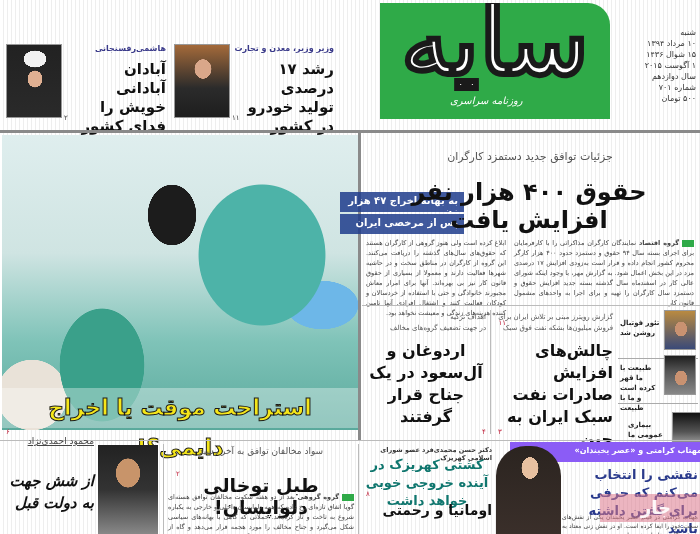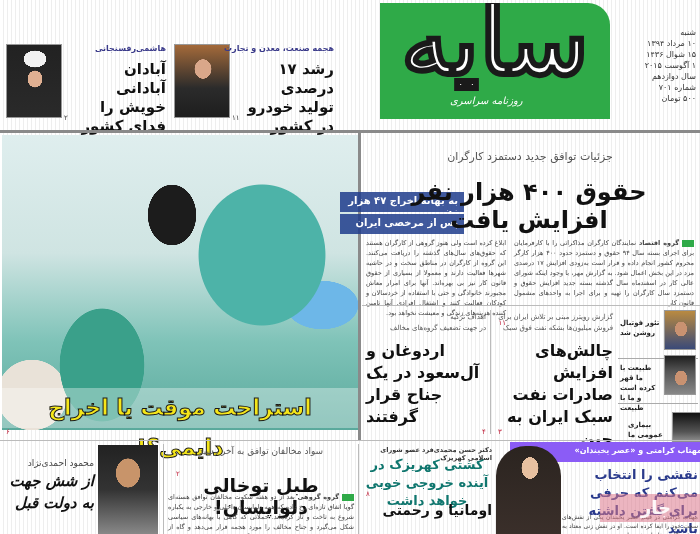--- a/index.html
+++ b/index.html
@@ -79,33 +79,33 @@
   .lead-title { left: 366px; top: 178px; width: 326px; text-align: center; font-size: 24px; font-weight: bold; color: #111; }
   .body-text { font-size: 6.5px; line-height: 10px; color: #444; text-align: justify; }
   .lead-col1 { left: 514px; top: 238px; width: 180px; }
   .lead-col2 { left: 366px; top: 238px; width: 140px; }
   .author-badge { display: inline-block; background: #2faa48; width: 12px; height: 7px; margin-left: 3px; vertical-align: middle; }
 
   .hr-thin { height: 1px; background: #bbb; }
 
   
   .turk-kicker { left: 366px; top: 312px; width: 120px; text-align: right; font-size: 7px; color: #555; line-height: 11px; }
-  .turk-title { left: 366px; top: 340px; width: 120px; text-align: left; font-size: 16px; font-weight: bold; line-height: 22px; color: #111; }
+  .turk-title { left: 366px; top: 340px; width: 120px; text-align: center; font-size: 16px; font-weight: bold; line-height: 22px; color: #111; }
   .oil-kicker { left: 495px; top: 312px; width: 118px; text-align: right; font-size: 7px; color: #555; line-height: 11px; }
   .oil-title { left: 495px; top: 340px; width: 118px; text-align: right; font-size: 16px; font-weight: bold; line-height: 22px; color: #111; }
 
   .side-item { left: 618px; width: 80px; height: 55px; }
   .side-item .thumb { position: absolute; right: 2px; top: 0; width: 32px; height: 40px; border: 1px solid #999; }
   .side-item .label { position: absolute; right: 38px; top: 8px; width: 40px; font-size: 7px; line-height: 10px; font-weight: bold; color: #222; text-align: left; }
   .side-item .rule { position: absolute; left: 0; right: 0; bottom: 6px; height: 1px; background: #aaa; }
 
   
   .hr-bottom { left: 0; top: 440px; width: 700px; height: 1px; background: #bbb; }
   .ahmadi-photo { left: 98px; top: 445px; width: 60px; height: 89px; background: radial-gradient(ellipse 20px 24px at 30px 28px, #c8946a 60%, transparent 61%), linear-gradient(180deg, #222 0%, #333 50%, #888 100%); }
-  .ahmadi-kicker { left: 2px; top: 458px; width: 92px; text-align: right; font-size: 9px; color: #444; }
+  .ahmadi-kicker { left: 2px; top: 436px; width: 92px; text-align: right; font-size: 9px; color: #444; text-decoration: underline; }
   .ahmadi-title { left: 2px; top: 470px; width: 92px; text-align: right; font-size: 15px; font-weight: bold; font-style: italic; line-height: 22px; color: #111; }
 
   .tabl-kicker { left: 168px; top: 446px; width: 186px; text-align: center; font-size: 9px; color: #555; }
   .tabl-title { left: 168px; top: 462px; width: 186px; text-align: center; font-size: 19px; font-weight: bold; color: #111; margin-top: 12px; }
   .tabl-body { left: 168px; top: 492px; width: 186px; }
 
   .kish-kicker { left: 362px; top: 446px; width: 130px; text-align: right; font-size: 6.5px; font-weight: bold; color: #333; }
   .kish-title { left: 362px; top: 456px; width: 130px; text-align: center; font-size: 13px; font-weight: bold; line-height: 18px; color: #0f766e; }
   .kish-2 { left: 362px; top: 502px; width: 130px; text-align: right; font-size: 14px; font-weight: bold; color: #111; }
 
@@ -127,21 +127,21 @@
   <div>۱۰ مرداد ۱۳۹۴</div>
   <div>۱۵ شوال ۱۴۳۶</div>
   <div>۱ آگوست ۲۰۱۵</div>
   <div>سال دوازدهم</div>
   <div>شماره ۷۰۱</div>
   <div>۵۰۰ تومان</div>
 </div>
 
 <div class="abs teaser" style="left:174px;width:160px;">
   <div class="photo" style="background:radial-gradient(ellipse 14px 16px at 28px 24px,#d9a78a 60%,transparent 61%),linear-gradient(180deg,#a46a3a 0%,#2b2b2b 60%,#1e1e1e 100%);"></div>
-  <div class="kicker">هجمه صنعت، معدن و تجارت</div>
+  <div class="kicker">وزیر وزیر، معدن و تجارت</div>
   <div class="title">رشد ۱۷ درصدی تولید خودرو در کشور</div>
   <div class="num page-num">۱۱</div>
 </div>
 <div class="abs teaser" style="left:6px;width:160px;">
   <div class="photo" style="background:radial-gradient(ellipse 16px 12px at 28px 14px,#f2f2f2 70%,transparent 71%),radial-gradient(ellipse 12px 14px at 28px 34px,#e0b092 60%,transparent 61%),linear-gradient(180deg,#222 0%,#2a2a2a 100%);"></div>
   <div class="kicker">هاشمی‌رفسنجانی</div>
   <div class="title">آبادان آبادانی خویش را فدای کشور کرد</div>
   <div class="num page-num">۲</div>
 </div>
 

